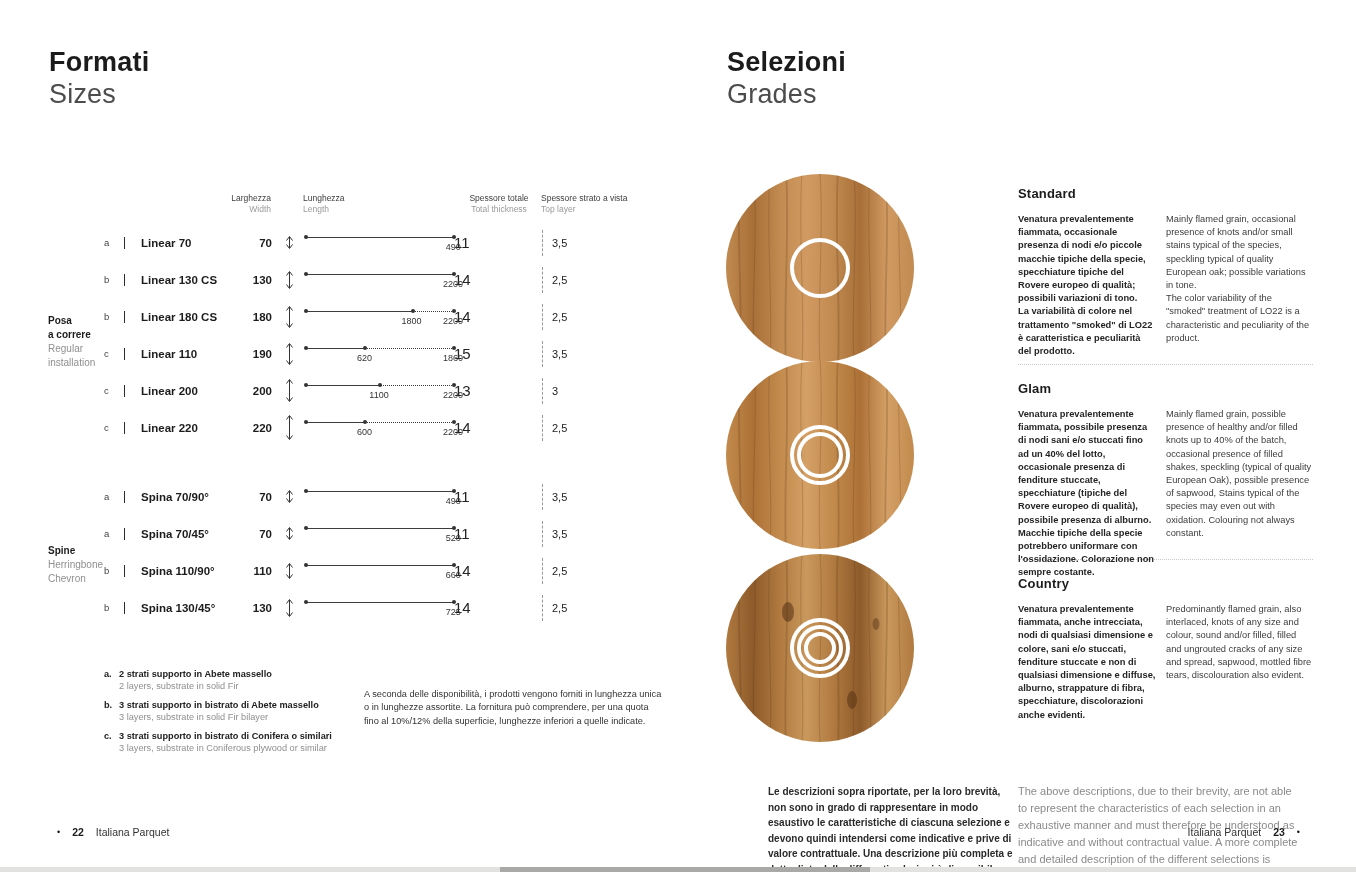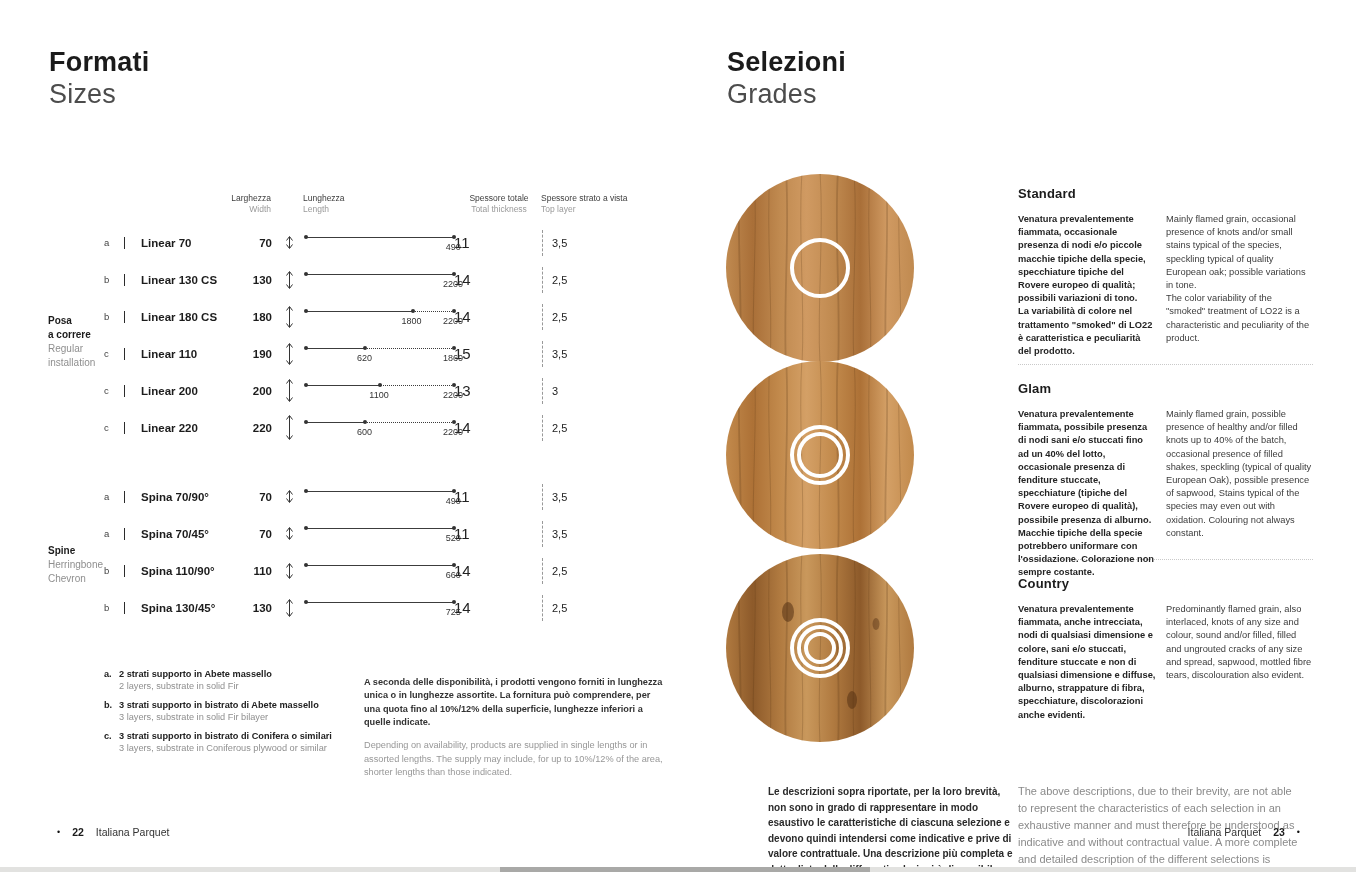--- a/index.html
+++ b/index.html
@@ -48,21 +48,21 @@
   .top-dash{height:26px;border-left:1px dashed #999;margin-right:9px;}
   .top-val{font-size:11px;color:#222;}
 
   
   .footnotes{position:absolute;left:104px;top:668px;width:255px;}
   .fn{display:flex;margin-bottom:6px;font-size:9.2px;line-height:1.35;}
   .fn-letter{flex:none;width:15px;color:#222;font-weight:700;}
   .fn-it{font-weight:700;color:#222;}
   .fn-en{color:#8f8f8f;}
   .availability{position:absolute;left:364px;top:672px;width:300px;font-size:9.2px;line-height:1.45;}
-  .avail-it{margin:4px 0 10px;color:#333;font-weight:bold;}
+  .avail-it{margin:16px 0 10px;color:#333;}
   .avail-en{margin:0;color:#979797;}
 
   
   .pfoot{position:absolute;top:826px;display:flex;align-items:center;gap:12px;font-size:10.5px;color:#333;}
   .pfoot-left{left:57px;}
   .pfoot-right{right:56px;}
   .dot{font-size:9px;color:#111;}
   .pnum{font-weight:700;color:#1b1b1b;}
 
   
@@ -398,21 +398,20 @@
           <span class="fn-letter">c.</span>
           <span class="fn-text">
             <div class="fn-it">3 strati supporto in bistrato di Conifera o similari</div>
             <div class="fn-en">3 layers, substrate in Coniferous plywood or similar</div>
           </span>
         </div>
       </div>
 
     <div class="availability">
       <p class="avail-it">A seconda delle disponibilità, i prodotti vengono forniti in lunghezza unica o in lunghezze assortite. La fornitura può comprendere, per una quota fino al 10%/12% della superficie, lunghezze inferiori a quelle indicate.</p>
-      <p class="avail-en">Depending on availability, products are supplied in single lengths or in assorted lengths. The supply may include, for up to 10%/12% of the area, shorter lengths than those indicated.</p>
     </div>
 
     <footer class="pfoot pfoot-left">
       <span class="dot">•</span>
       <span class="pnum">22</span>
       <span class="brand">Italiana Parquet</span>
     </footer>
   </section>
 
   <section class="page page-right">

